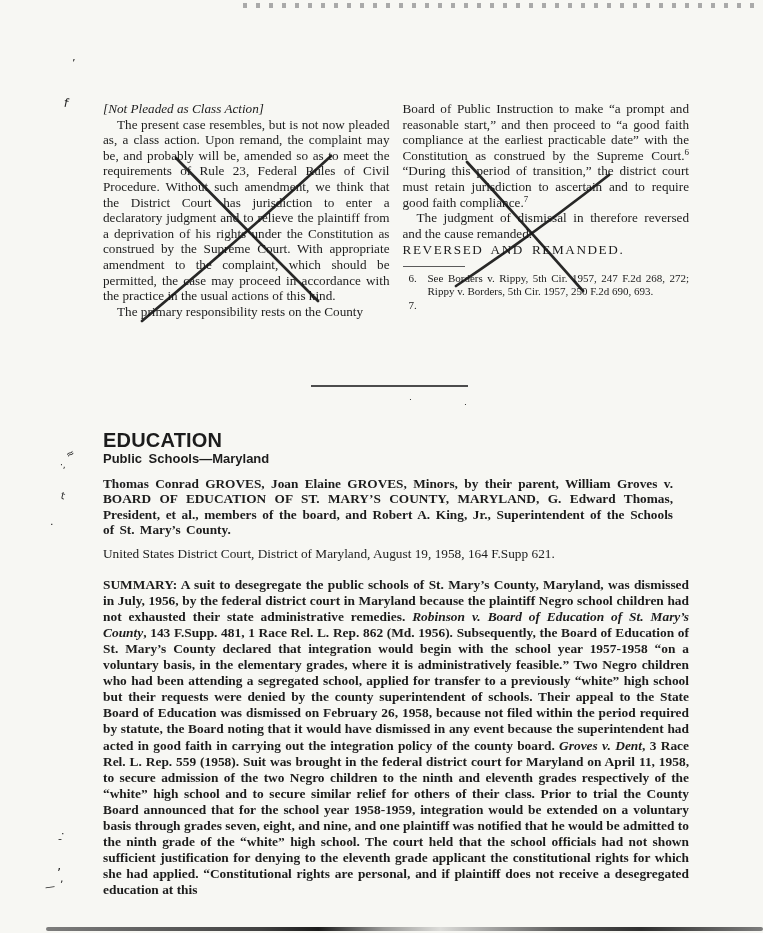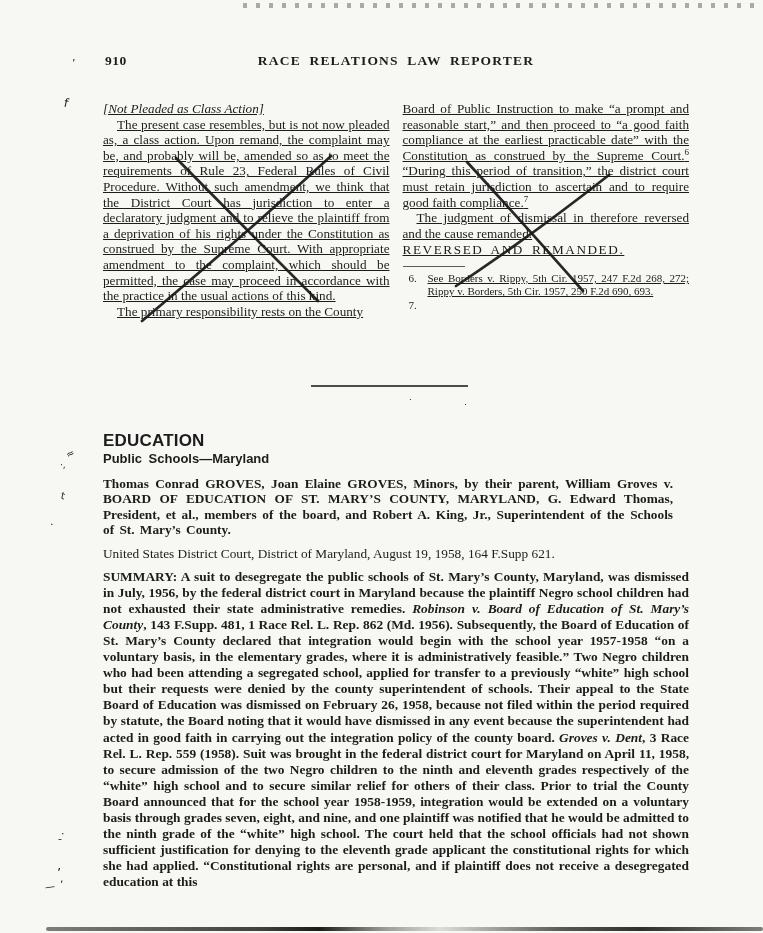--- a/index.html
+++ b/index.html
@@ -15,38 +15,38 @@
     position:absolute;top:3px;left:243px;right:0;height:5px;
     background:repeating-linear-gradient(90deg,#9c9c9c 0 4px,transparent 4px 13px);
     opacity:.85;
   }
   
   .running-head{position:absolute;top:53px;left:103px;width:586px;height:18px;}
   .page-num{position:absolute;left:2px;top:0;font-size:13.5px;font-weight:bold;letter-spacing:.5px;}
   .head-title{position:absolute;left:0;right:0;top:0;text-align:center;
     font-size:13.5px;font-weight:bold;letter-spacing:1.2px;word-spacing:4px;}
   
-  .columns{position:absolute;top:101px;left:103px;width:586px;display:flex;gap:13px;text-decoration:underline;}
+  .columns{position:absolute;top:101px;left:103px;width:586px;display:flex;gap:13px;}
   .col{width:287px;font-size:13.2px;line-height:15.6px;text-align:justify;}
   .col p{margin:0;}
   .bracket-head{font-style:italic;}
   .indent{text-indent:14px;}
   .disposition{margin-top:1px;letter-spacing:1.6px;word-spacing:3px;padding-right:1px;}
   .fn-rule{width:62px;border-top:1.5px solid #5a5a5a;margin:8px 0 5px 0;}
   .fn{position:relative;padding-left:25px;font-size:11px;line-height:13.3px;text-align:justify;}
   .fn-num{position:absolute;left:6px;top:0;}
   
   .divider{position:absolute;top:385px;left:311px;width:157px;border-top:2px solid #4c4c4c;}
   
   .education{position:absolute;top:431px;left:103px;width:586px;}
-  .edu-h1{font-family:"Liberation Sans", sans-serif;font-weight:bold;font-size:17px;line-height:19px;letter-spacing:.2px;}
+  .edu-h1{font-family:"Liberation Sans", sans-serif;font-weight:bold;font-size:20px;line-height:19px;letter-spacing:.2px;}
   .edu-h2{font-family:"Liberation Sans", sans-serif;font-weight:bold;font-size:13px;line-height:18px;word-spacing:3px;}
   .case-title{margin:8px 16px 0 0;font-weight:bold;font-size:13.3px;line-height:15.4px;text-align:justify;word-spacing:2px;}
   .court-line{margin:8px 0 4px 0;font-size:13.3px;line-height:15px;}
-  .summary{margin:8px 0 0 0;font-weight:bold;font-size:13.4px;line-height:16.1px;text-align:justify;}
+  .summary{margin:16px 0 0 0;font-weight:bold;font-size:13.4px;line-height:16.1px;text-align:justify;}
   .it{font-style:italic;}
   sup{font-size:9px;line-height:0;}
   
   .crossout{position:absolute;inset:0;pointer-events:none;}
   .crossout path{stroke:#161616;stroke-width:2.7;fill:none;stroke-linecap:round;opacity:.92;}
   
   .artifact{position:absolute;color:#262626;font-family:"DejaVu Sans", sans-serif;line-height:1;}
   
   .bottom-edge{
     position:absolute;bottom:2px;left:46px;right:0;height:4px;border-radius:2px;
@@ -57,24 +57,20 @@
       rgba(95,95,95,.8) 100%);
   }
 </style>
 </head>
 <body>
 
 <div class="page">
 
   <div class="top-perforation"></div>
 
-  <div class="running-head">
-    <span class="page-num">910</span>
-    <div class="head-title">RACE RELATIONS LAW REPORTER</div>
-  </div>
 
   <div class="columns">
     <div class="col">
       <div class="bracket-head">[Not Pleaded as Class Action]</div>
       <p class="indent">The present case resembles, but is not now pleaded as, a class action. Upon remand, the complaint may be, and probably will be, amended so as to meet the requirements of Rule 23, Federal Rules of Civil Procedure. Without such amendment, we think that the District Court has jurisdiction to enter a declaratory judgment and to relieve the plaintiff from a deprivation of his rights under the Constitution as construed by the Supreme Court. With appropriate amendment to the complaint, which should be permitted, the case may proceed in accordance with the practice in the usual actions of this kind.</p>
       <p class="indent">The primary responsibility rests on the County</p>
     </div>
     <div class="col">
       <p><span>Board of Public Instruction to make “a prompt and reasonable start,” and then proceed to “a good faith compliance at the earliest practicable date” with the Constitution as construed by the Supreme Court.</span><sup>6</sup><span> “During this period of transition,” the district court must retain jurisdiction to ascertain and to require good faith compliance.</span><sup>7</sup></p>
       <p class="indent">The judgment of dismissal in therefore reversed and the cause remanded.</p>

